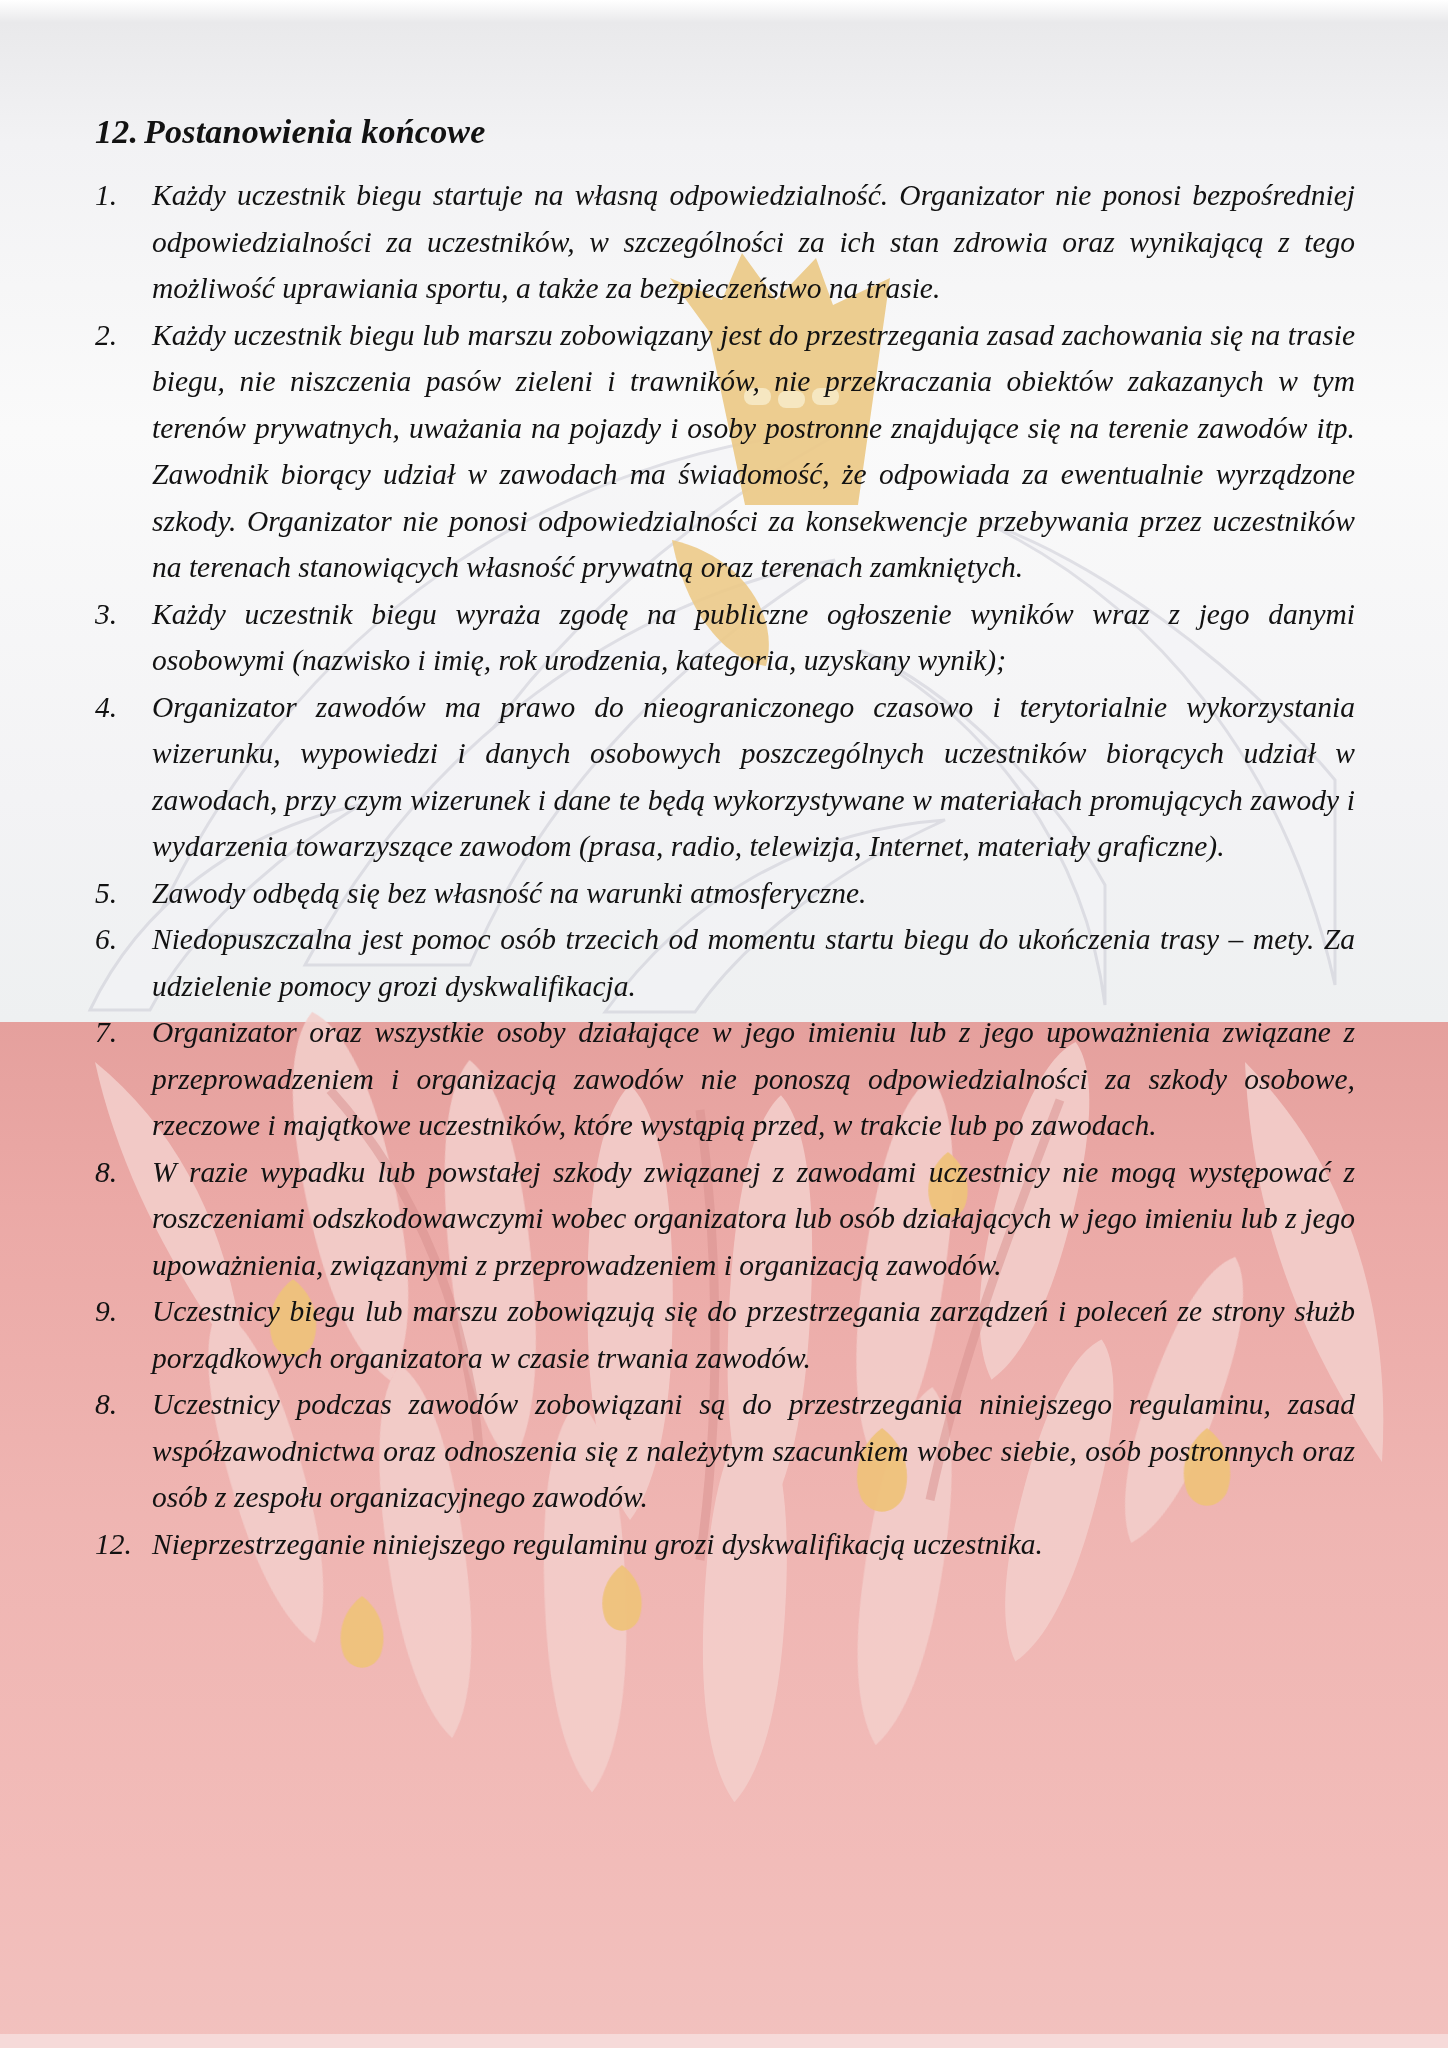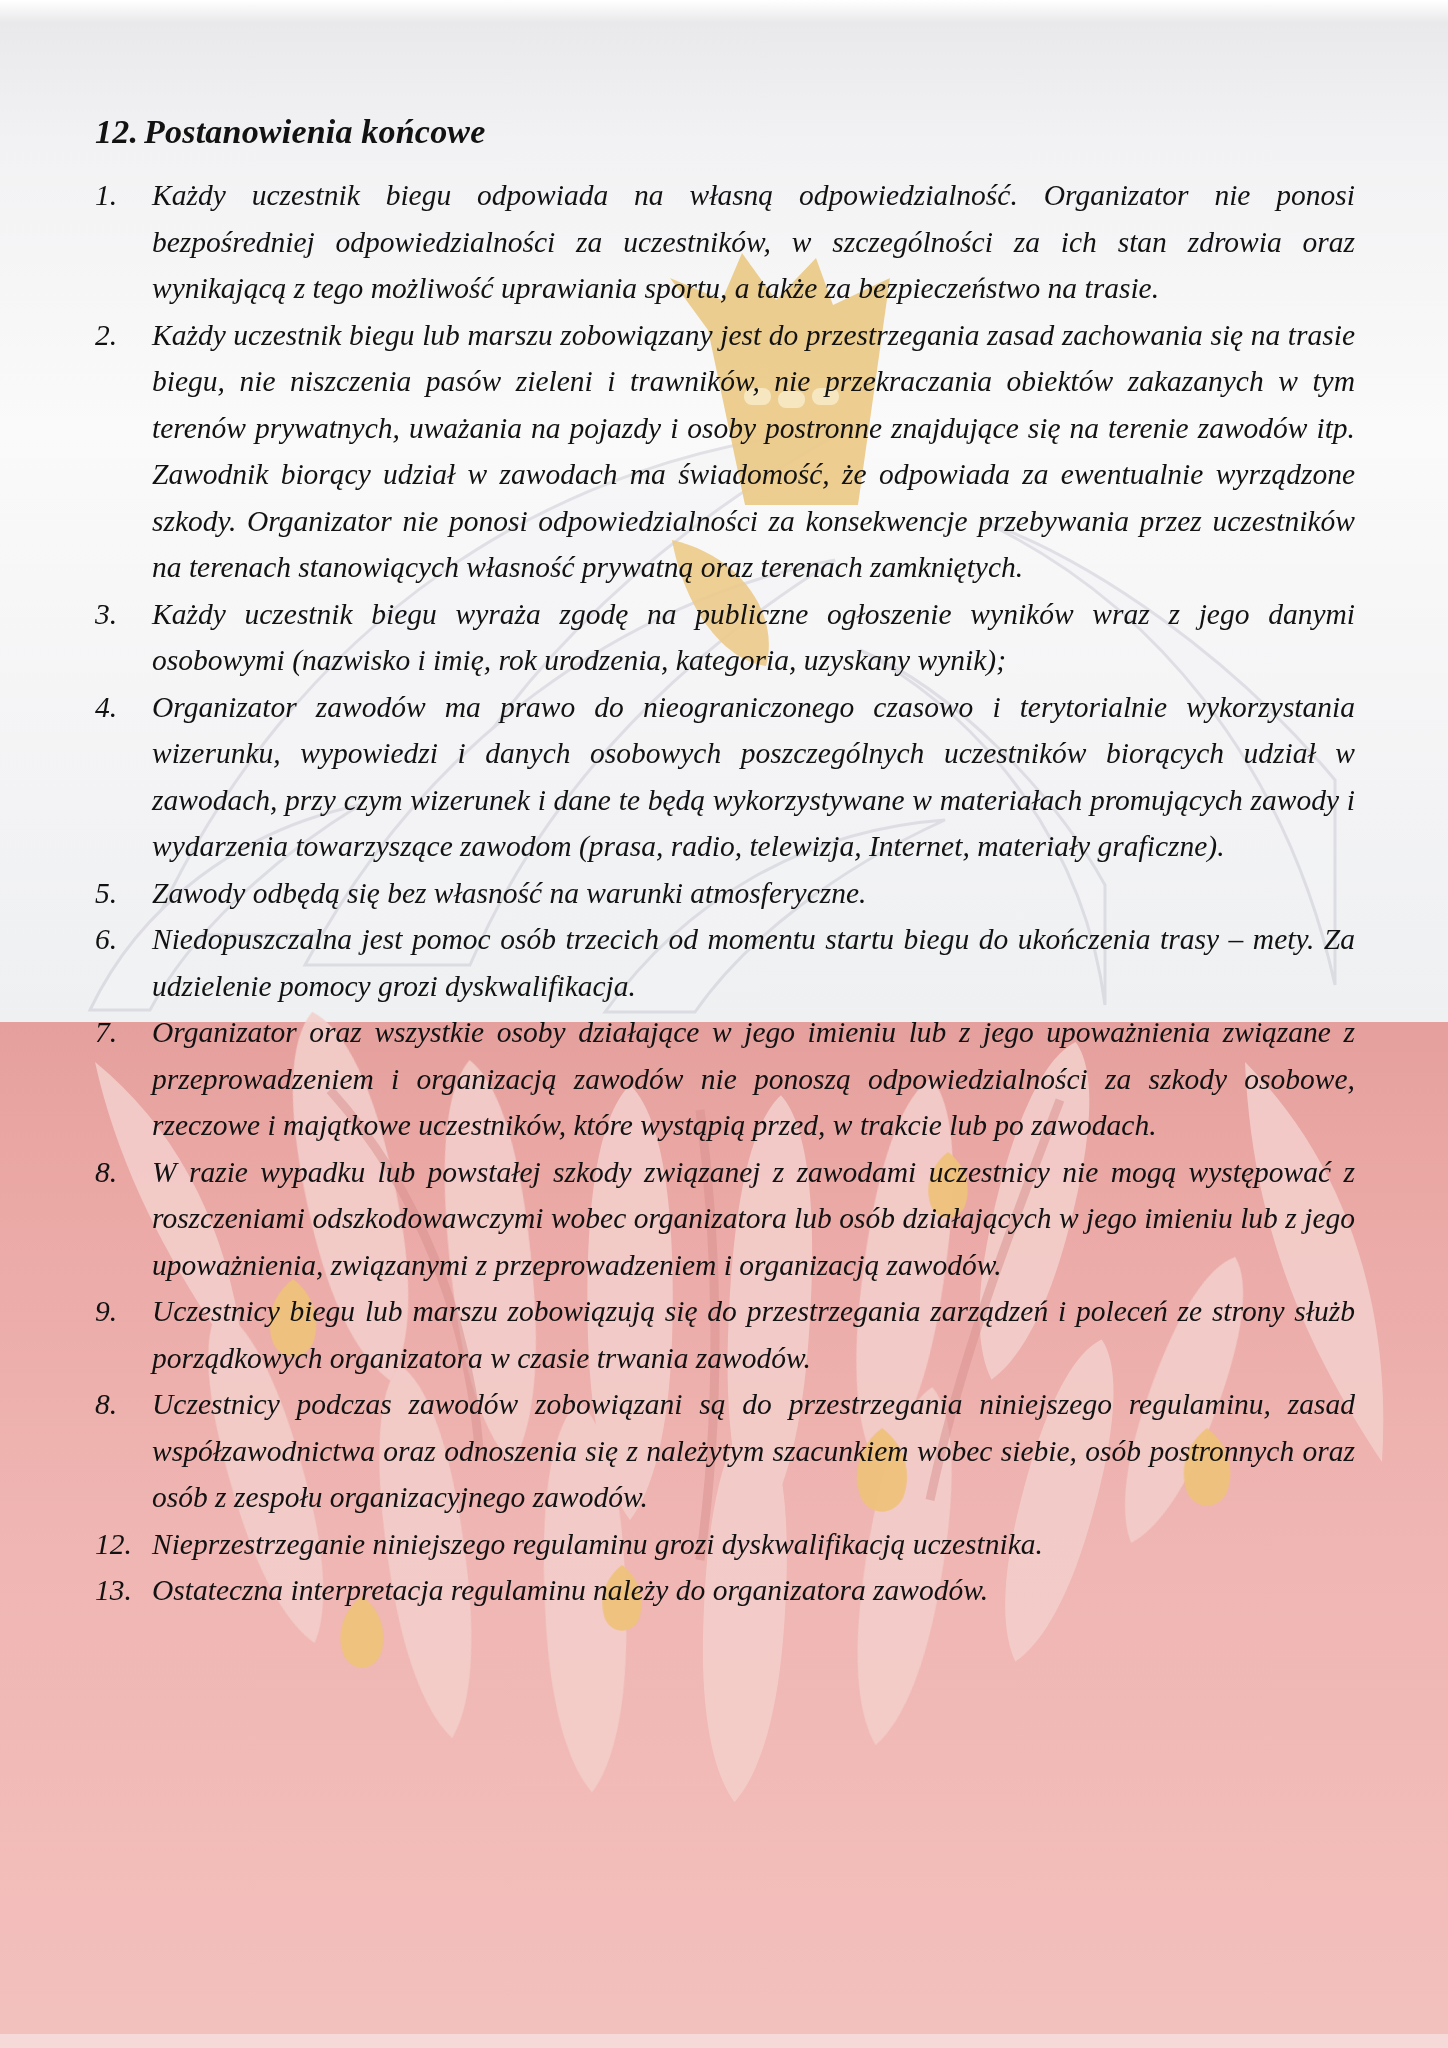--- a/index.html
+++ b/index.html
@@ -123,21 +123,21 @@
     </g>
   </svg>
 
   <div class="content">
 
     <h1 class="heading"><span class="num">12.</span><span>Postanowienia końcowe</span></h1>
 
     <div class="list">
       <div class="item">
         <span class="num">1.</span>
-        <span class="txt">Każdy uczestnik biegu odpowiada na własną odpowiedzialność. Organizator nie ponosi bezpośredniej odpowiedzialności za uczestników, w szczególności za ich stan zdrowia oraz wynikającą z tego możliwość uprawiania sportu, a także za bezpieczeństwo na trasie.</span>
+        <span class="txt">Każdy uczestnik biegu startuje na własną odpowiedzialność. Organizator nie ponosi bezpośredniej odpowiedzialności za uczestników, w szczególności za ich stan zdrowia oraz wynikającą z tego możliwość uprawiania sportu, a także za bezpieczeństwo na trasie.</span>
       </div>
       <div class="item">
         <span class="num">2.</span>
         <span class="txt">Każdy uczestnik biegu lub marszu zobowiązany jest do przestrzegania zasad zachowania się na trasie biegu, nie niszczenia pasów zieleni i trawników, nie przekraczania obiektów zakazanych w tym terenów prywatnych, uważania na pojazdy i osoby postronne znajdujące się na terenie zawodów itp. Zawodnik biorący udział w zawodach ma świadomość, że odpowiada za ewentualnie wyrządzone szkody. Organizator nie ponosi odpowiedzialności za konsekwencje przebywania przez uczestników na terenach stanowiących własność prywatną oraz terenach zamkniętych.</span>
       </div>
       <div class="item">
         <span class="num">3.</span>
         <span class="txt">Każdy uczestnik biegu wyraża zgodę na publiczne ogłoszenie wyników wraz z jego danymi osobowymi (nazwisko i imię, rok urodzenia, kategoria, uzyskany wynik);</span>
       </div>
       <div class="item">
@@ -165,22 +165,18 @@
         <span class="txt">Uczestnicy biegu lub marszu zobowiązują się do przestrzegania zarządzeń i poleceń ze strony służb porządkowych organizatora w czasie trwania zawodów.</span>
       </div>
       <div class="item">
         <span class="num">8.</span>
         <span class="txt">Uczestnicy podczas zawodów zobowiązani są do przestrzegania niniejszego regulaminu, zasad współzawodnictwa oraz odnoszenia się z należytym szacunkiem wobec siebie, osób postronnych oraz osób z zespołu organizacyjnego zawodów.</span>
       </div>
       <div class="item">
         <span class="num">12.</span>
         <span class="txt">Nieprzestrzeganie niniejszego regulaminu grozi dyskwalifikacją uczestnika.</span>
       </div>
-      <div class="item">
-        <span class="num">13.</span>
-        <span class="txt">Ostateczna interpretacja regulaminu należy do organizatora zawodów.</span>
-      </div>
     </div>
 
   </div>
 
   <div class="bottom-strip"></div>
 </div>
 
 </body></html>

